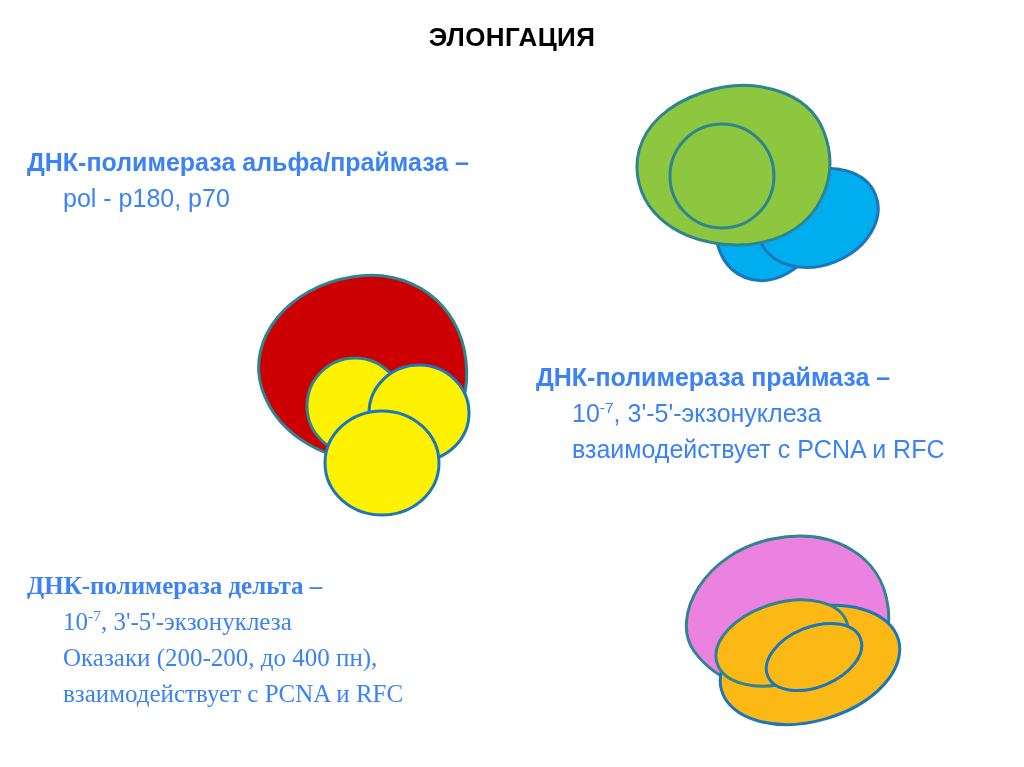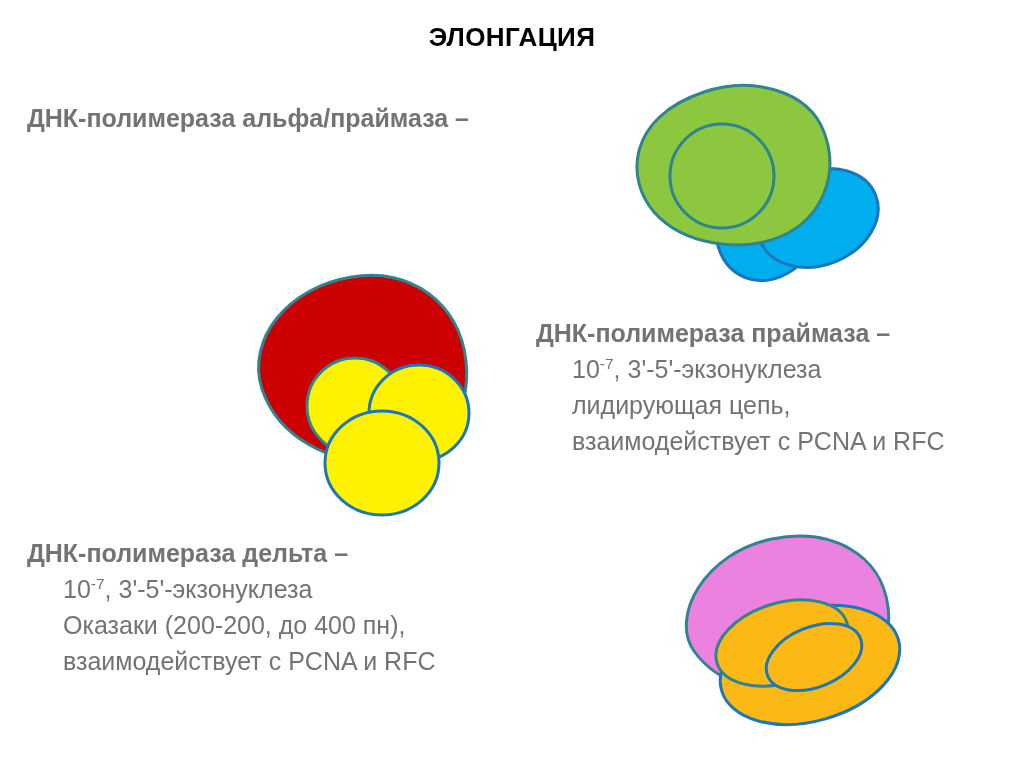--- a/index.html
+++ b/index.html
@@ -32,41 +32,42 @@
     font-weight: bold;
     letter-spacing: 0.4px;
     color: #000000;
   }
 
   
   .text-block {
     position: absolute;
     font-size: 25px;
     line-height: 36px;
-    color: #737373;
+    color: #3b82f6;
     white-space: nowrap;
+    margin-top: 44px;
   }
   .tb-heading {
     font-weight: bold;
     font-size: 25px;
     line-height: 36px;
   }
   .tb-line {
     font-weight: normal;
     padding-left: 36px;
   }
   .tb-line sup {
     font-size: 0.62em;
     line-height: 0;
     vertical-align: super;
   }
 
   #block-alpha  { left: 27px;  top: 100px; }
   #block-eps    { left: 536px; top: 315px; }
-  #block-delta  { left: 27px;  top: 535px; }
+  #block-delta  { left: 27px;  top: 524px; font-family: Liberation Serif, serif; }
 
   
   .shape-group {
     position: absolute;
   }
   .shape-group svg {
     display: block;
     overflow: visible;
   }
   #group-alpha { left: 612px; top: 70px;  width: 290px; height: 220px; }
@@ -75,26 +76,26 @@
 </style>
 </head>
 <body>
 
 <div id="slide">
 
   <div id="slide-title">ЭЛОНГАЦИЯ</div>
 
   <div class="text-block" id="block-alpha">
     <div class="tb-heading">ДНК-полимераза альфа/праймаза –</div>
+    <div class="tb-line">pol - p180, p70</div>
   </div>
 
   <div class="text-block" id="block-eps">
     <div class="tb-heading">ДНК-полимераза праймаза –</div>
     <div class="tb-line"><span>10</span><sup>-7</sup><span>, 3'-5'-экзонуклеза</span></div>
-    <div class="tb-line">лидирующая цепь,</div>
     <div class="tb-line">взаимодействует с PCNA и RFC</div>
   </div>
 
   <div class="text-block" id="block-delta">
     <div class="tb-heading">ДНК-полимераза дельта –</div>
     <div class="tb-line"><span>10</span><sup>-7</sup><span>, 3'-5'-экзонуклеза</span></div>
     <div class="tb-line">Оказаки (200-200, до 400 пн),</div>
     <div class="tb-line">взаимодействует с PCNA и RFC</div>
   </div>
 

